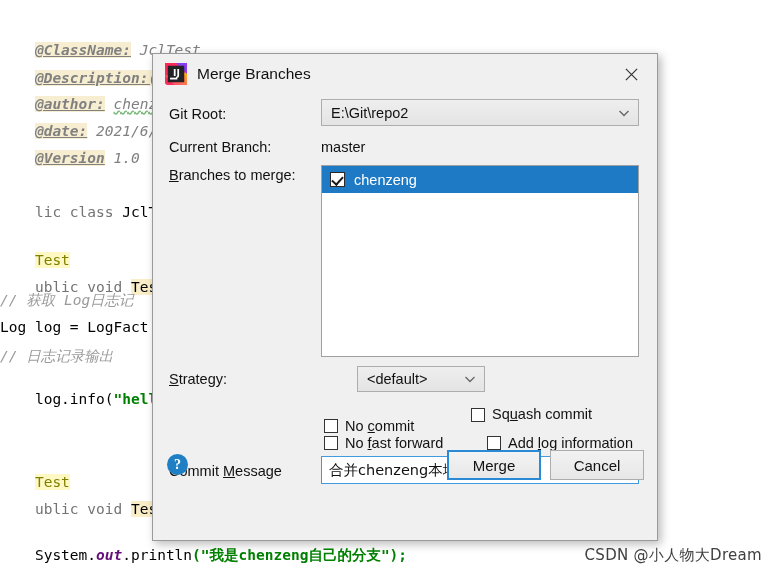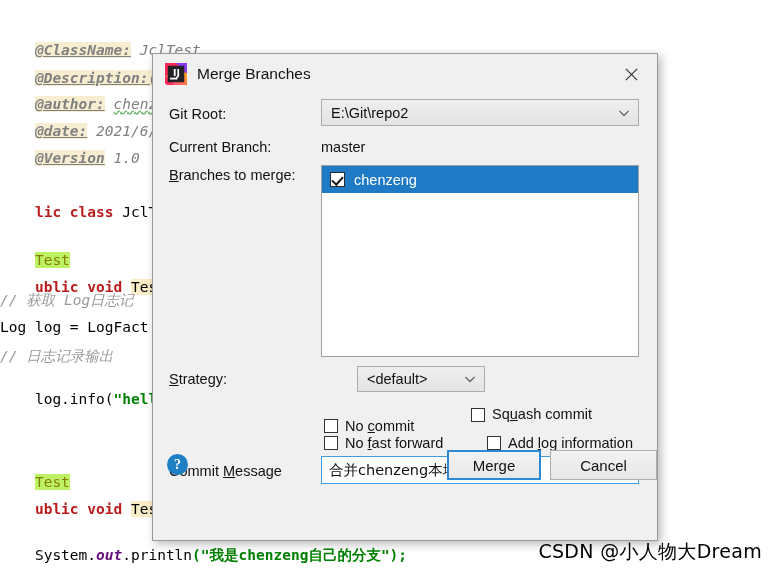--- a/index.html
+++ b/index.html
@@ -15,22 +15,22 @@
     font-family:"DejaVu Sans Mono", monospace;
     font-size:14.5px;
   }
   .code-line{position:absolute;white-space:pre;left:0;}
   .jdoc{
     color:#808080;font-style:italic;
   }
   .jdoc .tag{font-weight:bold;text-decoration:underline;}
   .hl-doc{background:#f7eed2;}
   .hl-ident{background:#faeec8;}
-  .hl-test{background:#bef264;}
-  .kw{color:#b91c1c;font-weight:bold;}
+  .hl-test{background:#fef9c3;}
+  .kw{color:#737373;font-weight:normal;}
   .cls{color:#000000;}
   .anno{color:#808000;}
   .str{color:#008000;font-weight:bold;}
   .cmt{color:#9a9a9a;font-style:italic;}
   .fld{color:#660e7a;font-weight:bold;font-style:italic;}
   .squig{
     text-decoration:underline wavy #79b979;
     text-decoration-skip-ink:none;
   }
 
@@ -117,28 +117,28 @@
     display:flex;align-items:center;justify-content:center;
     font-size:15px;color:#111;
     background:linear-gradient(#f2f2f2,#e7e7e7);
   }
   #merge-btn{
     left:294px;top:396px;width:94px;height:30px;
     border:2px solid #2b8ad6;
     background:linear-gradient(#f3f3f3,#e8e8e8);
   }
   #cancel-btn{
-    left:397px;top:396px;width:107px;height:30px;
+    left:397px;top:396px;width:94px;height:30px;
     border:1px solid #adadad;
   }
 
   
   #watermark{
     position:absolute;right:10px;bottom:7px;
-    color:#000000;font-size:19px;
+    color:#404040;font-size:15px;
     font-family:"DejaVu Sans", sans-serif;
     letter-spacing:.3px;
   }
 </style>
 </head>
 <body>
 
 <div id="editor">
 
   <div class="code-line jdoc" style="top:26px;">

